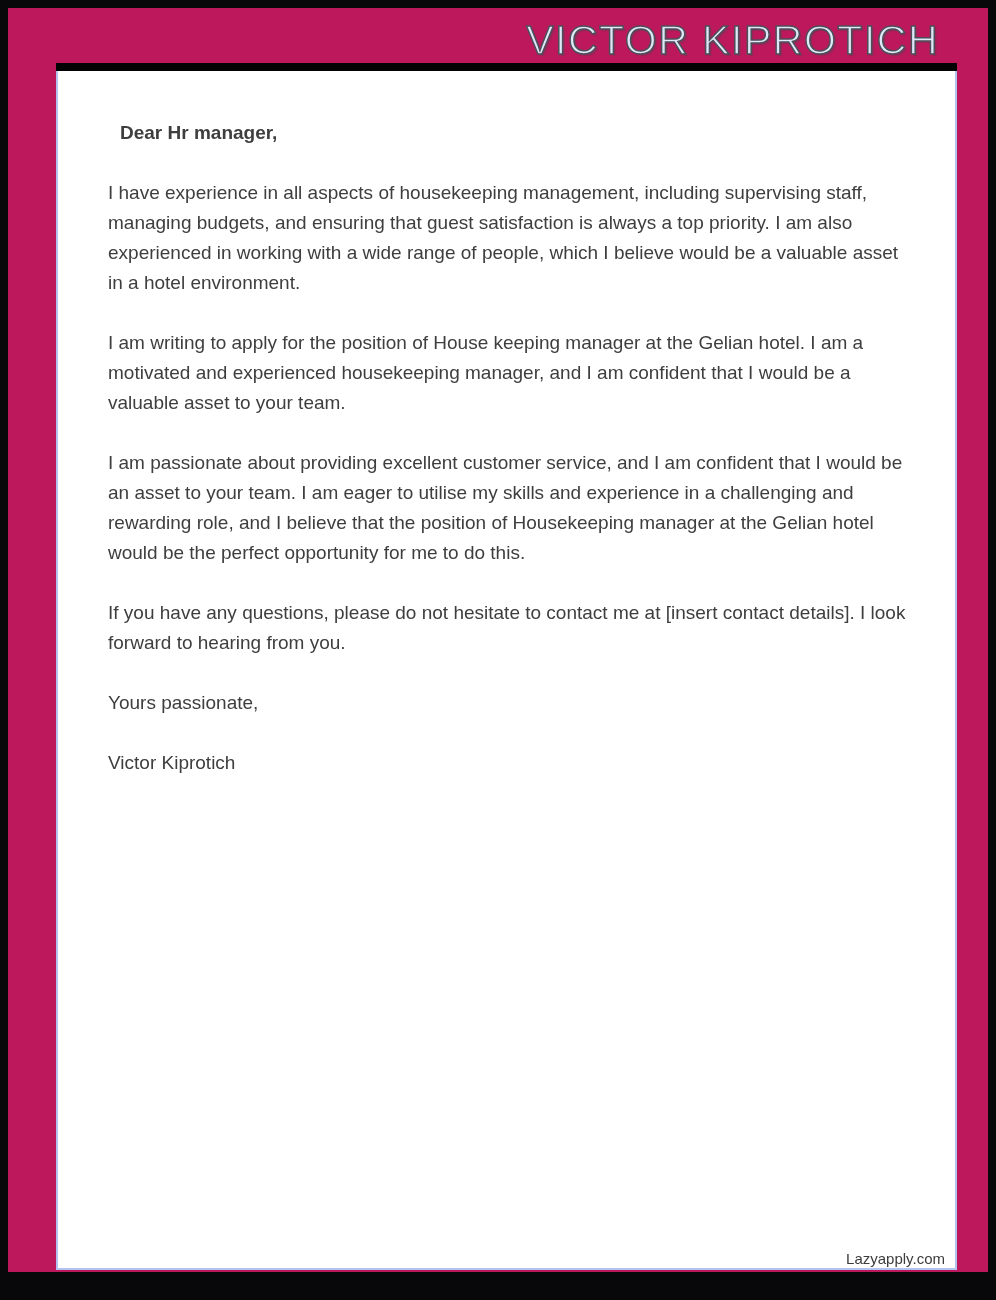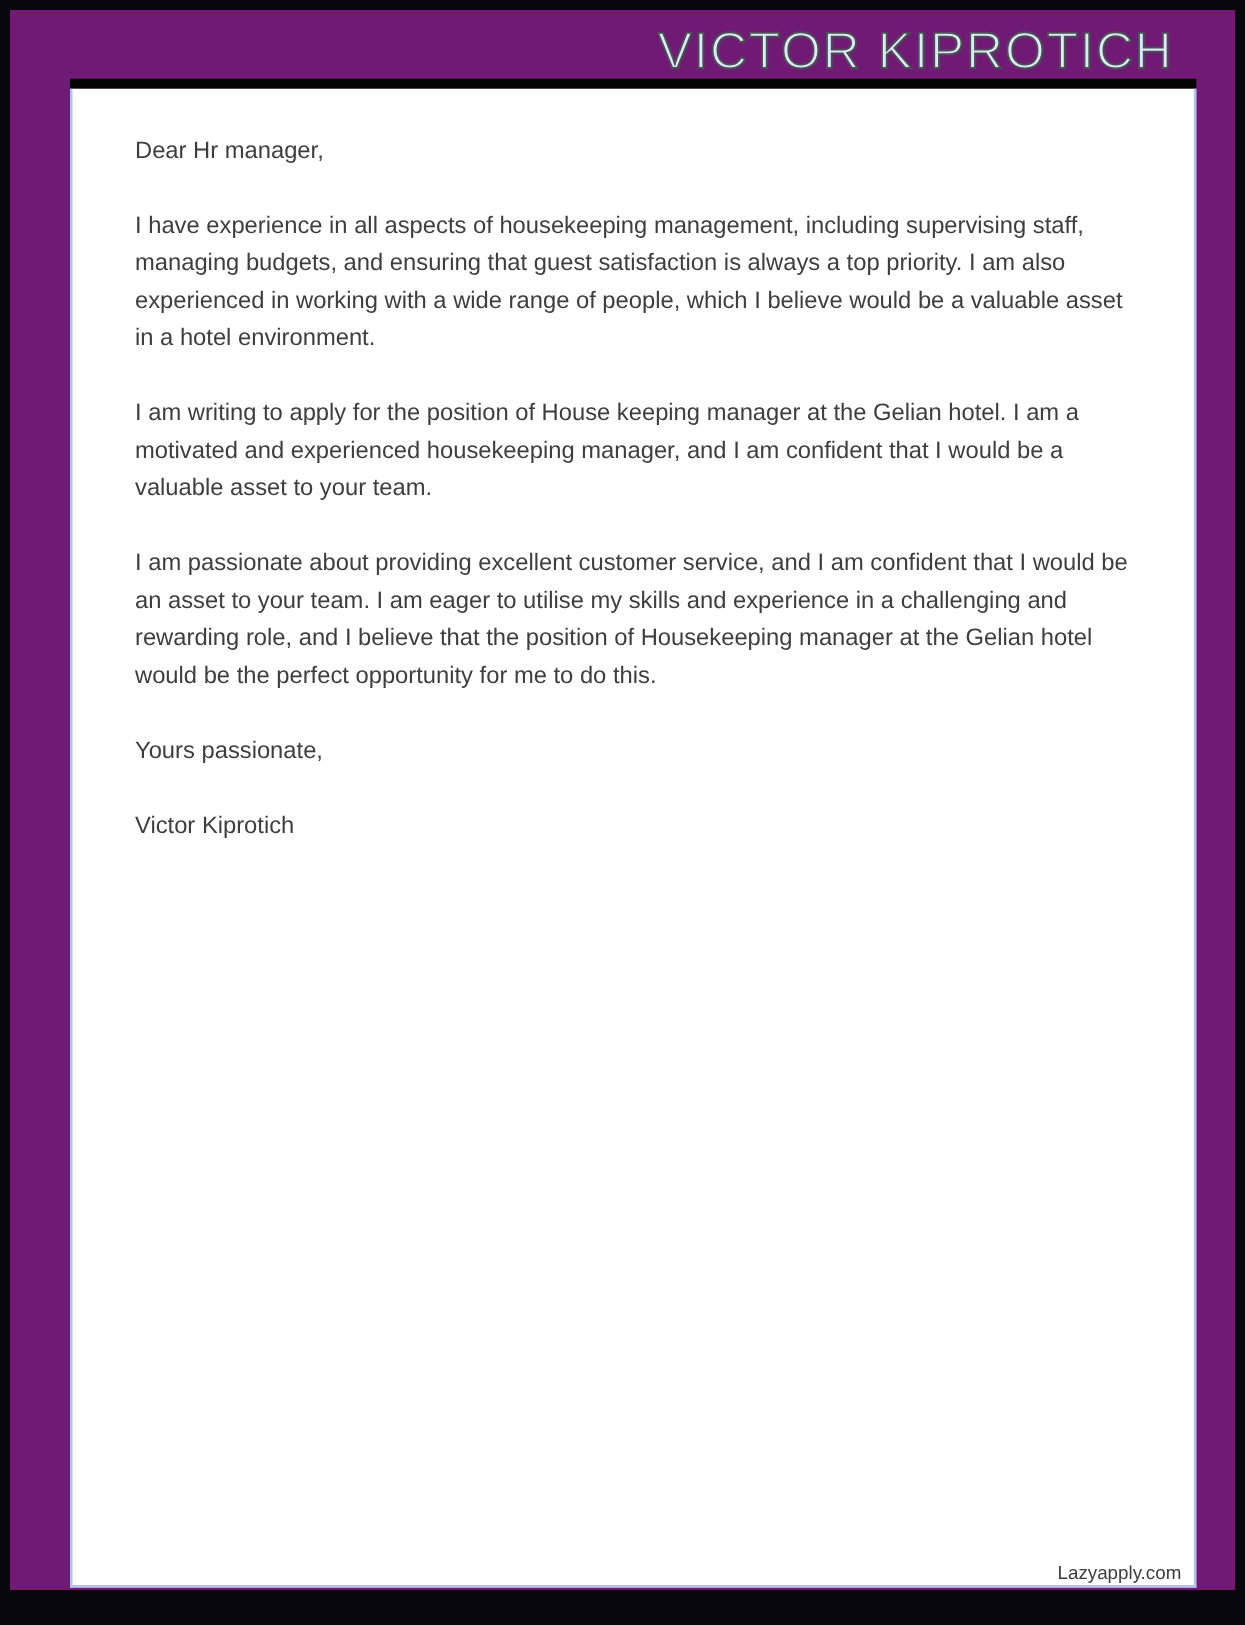--- a/index.html
+++ b/index.html
@@ -8,21 +8,21 @@
     width: 996px;
     height: 1300px;
     background: #08080a;            
     overflow: hidden;
     font-family: "Liberation Sans", sans-serif;
   }
   .bg {
     position: absolute;
     left: 8px; top: 8px;
     width: 980px; height: 1264px;
-    background: #701a75;            
+    background: #be185d;            
   }
   .header-name {
     position: absolute;
     top: 9px;
     right: 49px;
     font-size: 41px;
     font-weight: 400;
     letter-spacing: 1.5px;
     color: #dfe7fa;                       
     -webkit-text-stroke: 1.5px #4e4e56;   
@@ -47,21 +47,21 @@
     border: 2px solid #b2c3ef;
     border-top: none;
     padding: 35px 48px 0 50px;
   }
   .letter {
     font-size: 19px;
     line-height: 30px;
     color: #3e3e3e;
   }
   .letter p { margin: 30px 0 0 0; }
-  .letter .salutation { margin: 0; }
+  .letter .salutation { margin: 12px; font-weight: bold; }
   .date {
     margin-top: 10px;
     color: #1b8cf2;
     cursor: pointer;
   }
   .brand {
     position: absolute;
     right: 10px;
     bottom: 1px;
     font-size: 15px;
@@ -81,20 +81,21 @@
       <div class="sheet">
         <div class="letter">
           <p class="salutation">Dear Hr manager,</p>
 
           <p>I have experience in all aspects of housekeeping management, including supervising staff, managing budgets, and ensuring that guest satisfaction is always a top priority. I am also experienced in working with a wide range of people, which I believe would be a valuable asset in a hotel environment.</p>
 
           <p>I am writing to apply for the position of House keeping manager at the Gelian hotel. I am a motivated and experienced housekeeping manager, and I am confident that I would be a valuable asset to your team.</p>
 
           <p>I am passionate about providing excellent customer service, and I am confident that I would be an asset to your team. I am eager to utilise my skills and experience in a challenging and rewarding role, and I believe that the position of Housekeeping manager at the Gelian hotel would be the perfect opportunity for me to do this.</p>
 
+          <p>If you have any questions, please do not hesitate to contact me at [insert contact details]. I look forward to hearing from you.</p>
 
           <p>Yours passionate,</p>
 
           <p>Victor Kiprotich</p>
 
         </div>
 
         <div class="brand">Lazyapply.com</div>
       </div>
     </div>

